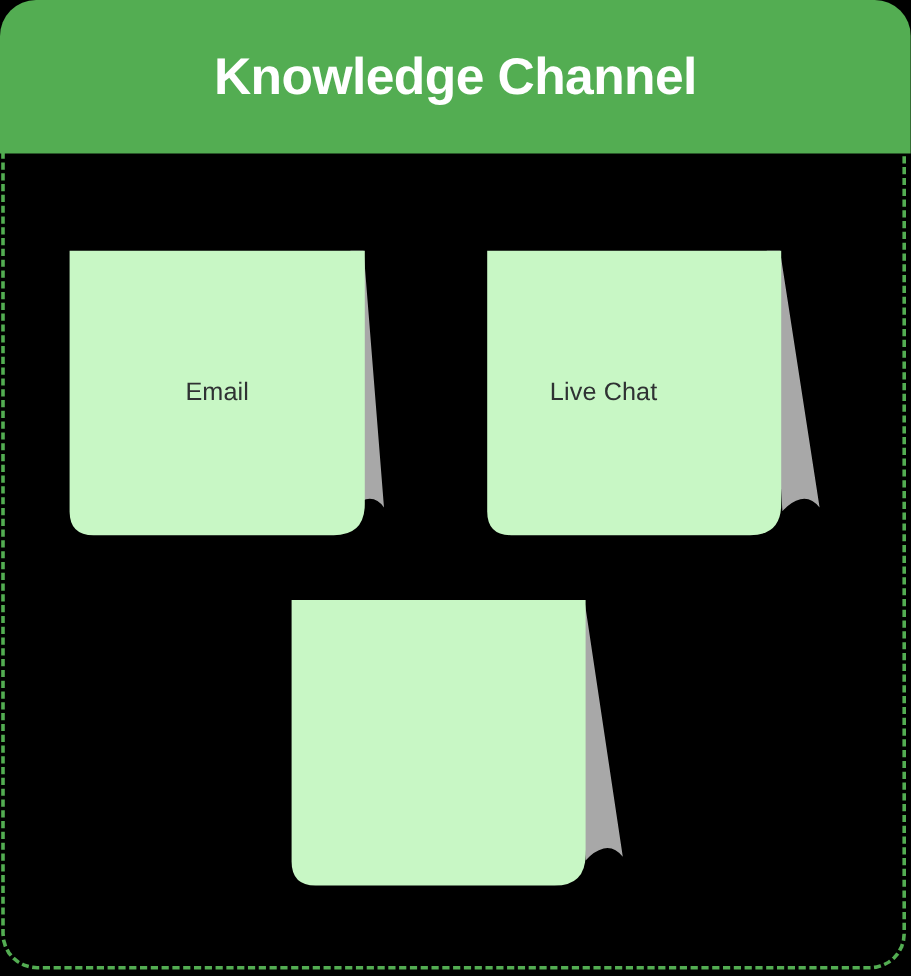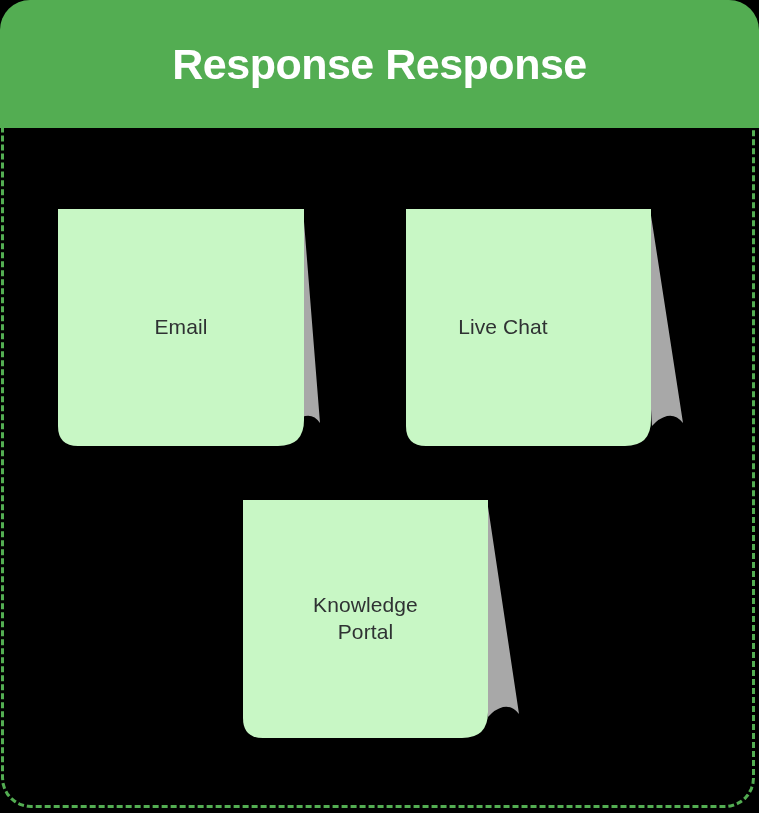--- a/index.html
+++ b/index.html
@@ -92,21 +92,21 @@
   #note-knowledge  { left: 243px; top: 500px; width: 276px; height: 238px; }
 </style>
 </head>
 <body>
 
 <div id="canvas">
 
   <div class="group-frame"></div>
 
   <div class="header-banner">
-    <div class="header-title">Response Response</div>
+    <div class="header-title">Knowledge Channel</div>
   </div>
 
   <div class="note" id="note-email">
     <svg width="262" height="237" viewBox="0 0 262 237" xmlns="http://www.w3.org/2000/svg">
 
       <path d="M 245 0 L 262 214 Q 256 205 247 207 Q 240 209 234 217 L 234 0 Z" fill="#a8a8a8"></path>
 
       <path d="M 0 0 L 246 0 L 246 211 Q 246 237 220 237 L 20 237 Q 0 237 0 217 Z" fill="#c8f7c5"></path>
     </svg>
     <div class="note-label" style="left:0px; top:0px; width:246px; height:237px;">Email</div>
@@ -118,17 +118,15 @@
       <path d="M 0 0 L 245 0 L 245 211 Q 245 237 219 237 L 20 237 Q 0 237 0 217 Z" fill="#c8f7c5"></path>
     </svg>
     <div class="note-label" style="left:0px; top:0px; width:194px; height:237px;">Live Chat</div>
   </div>
 
   <div class="note" id="note-knowledge">
     <svg width="276" height="238" viewBox="0 0 276 238" xmlns="http://www.w3.org/2000/svg">
       <path d="M 244 0 L 276 214 Q 269 205 260 207 Q 252 209 245 217 L 233 0 Z" fill="#a8a8a8"></path>
       <path d="M 0 0 L 245 0 L 245 212 Q 245 238 219 238 L 20 238 Q 0 238 0 218 Z" fill="#c8f7c5"></path>
     </svg>
-    <div class="note-label" style="left:0px; top:0px; width:245px; height:238px;">Knowledge
-Portal</div>
   </div>
 
 </div>
 
 </body></html>

